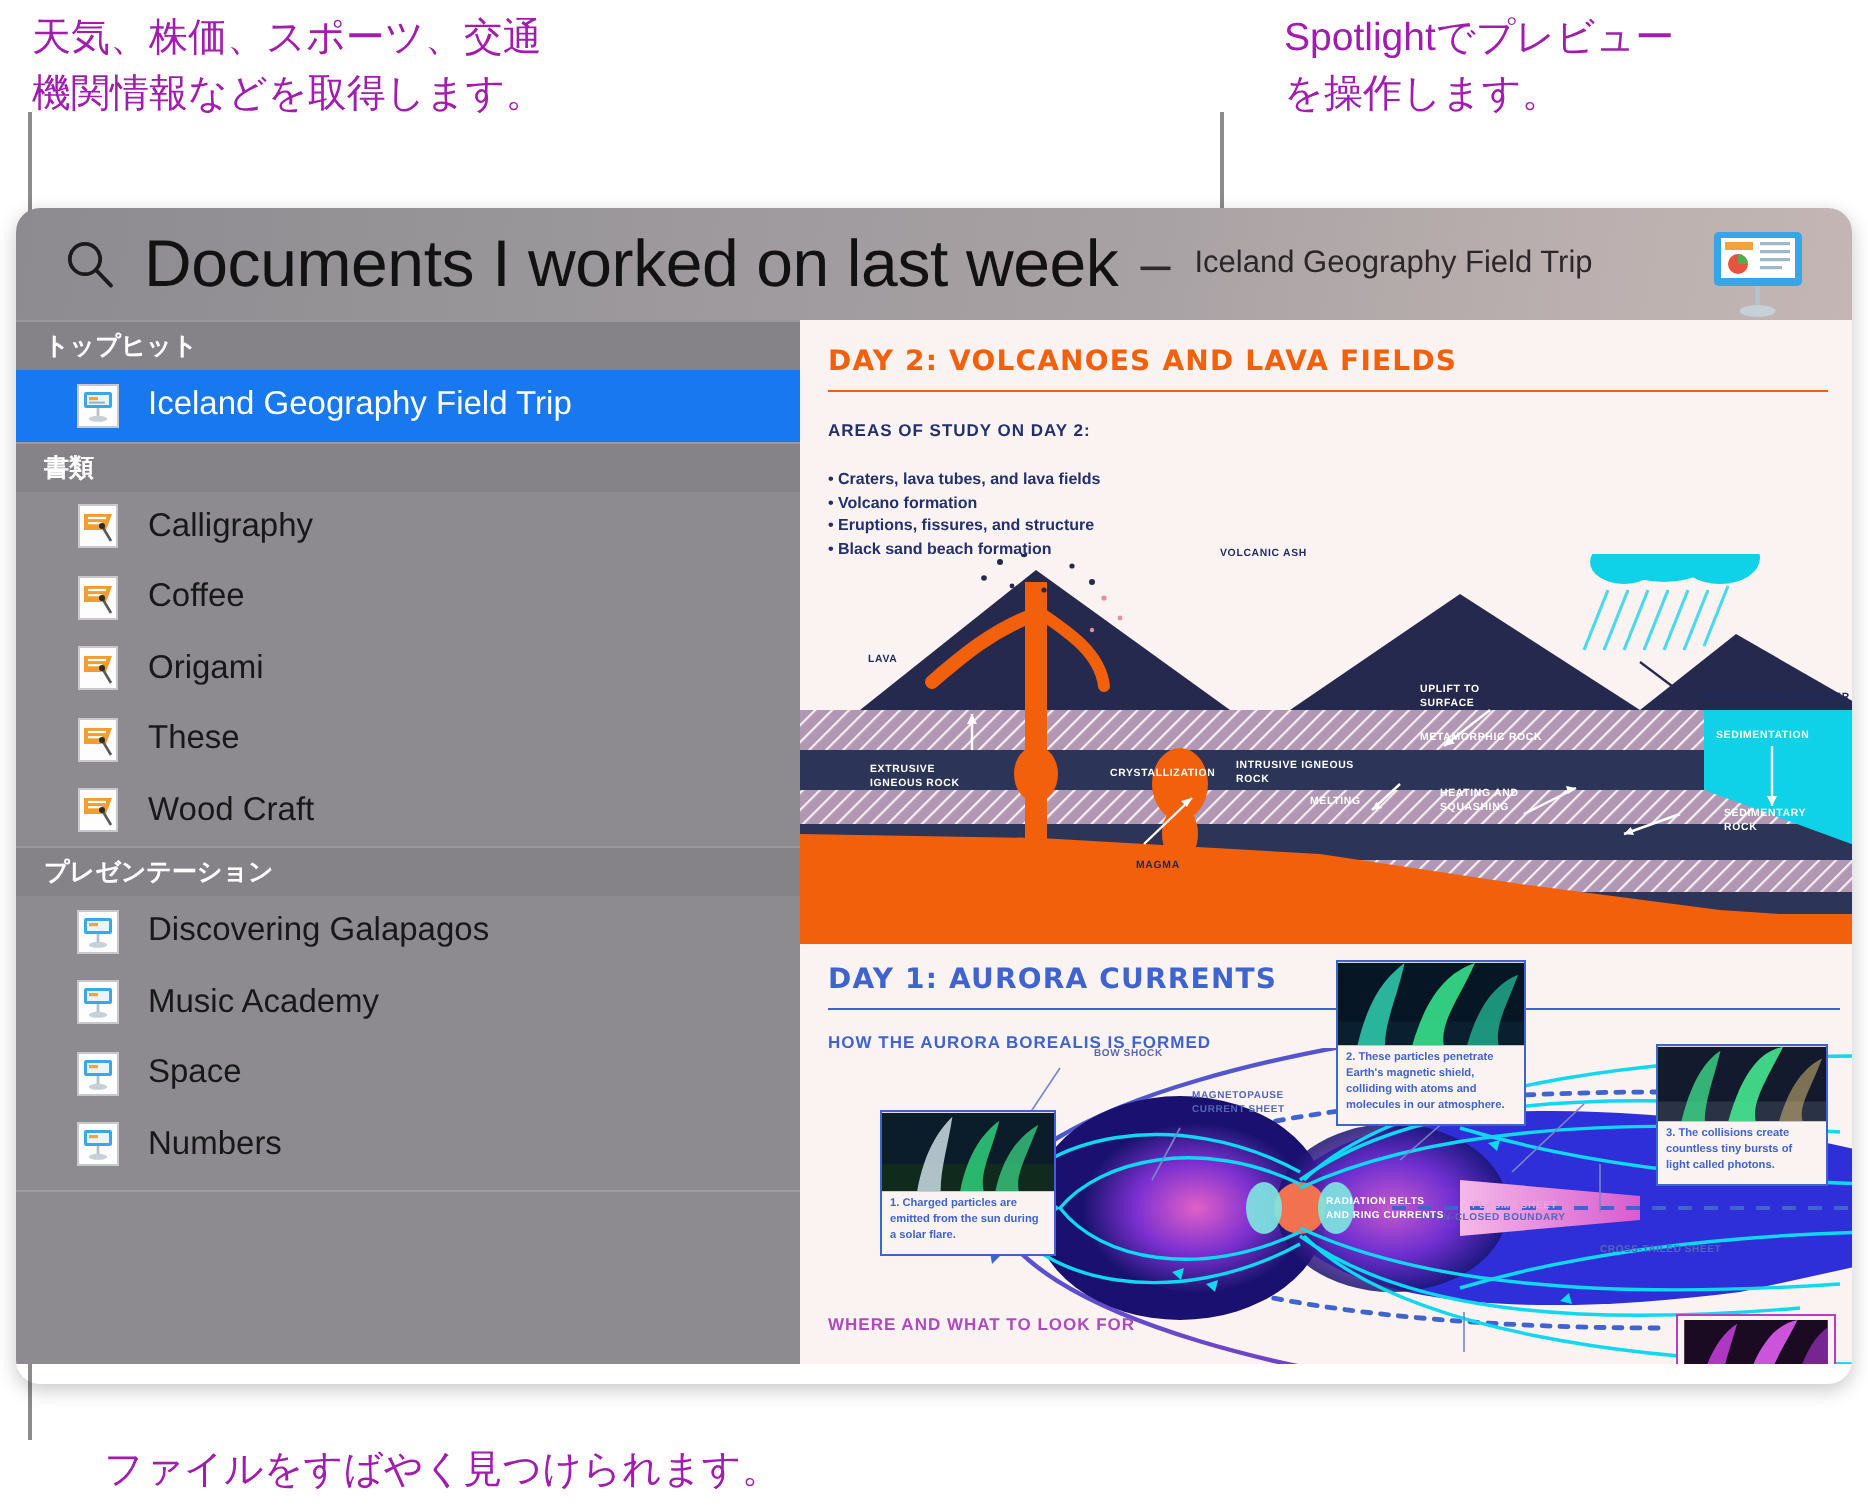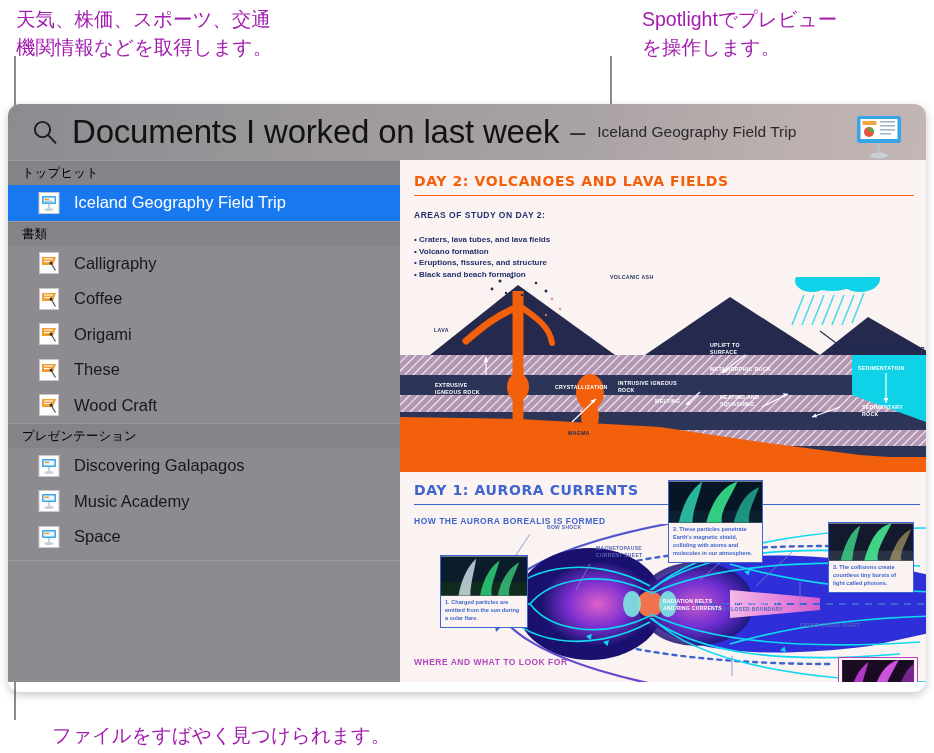--- a/index.html
+++ b/index.html
@@ -35,23 +35,24 @@
     white-space: nowrap; font-weight: 400;
   }
   .dash { margin-left: 11px; font-size: 27px; color: #2b2b2b; }
   .subtitle { margin-left: 12px; font-size: 15.5px; color: #2c2729; white-space: nowrap; }
   .app-icon { position: absolute; right: 22px; top: 9px; width: 50px; height: 48px; }
 
   
   .body { display: flex; height: 522px; }
   .sidebar { width: 392px; background: #8d8b8f; position: relative; }
   .sect {
-    background: #858388; color: #000000; font-size: 12.5px;
+    background: #858388; color: #ffffff; font-size: 12.5px;
     padding: 4px 0 4px 14px; line-height: 16px;
     border-top: 1px solid #9a989c;
+    font-weight: bold;
   }
   .row {
     display: flex; align-items: center; height: 35.5px; padding-left: 30px;
     font-size: 16.5px; color: #18181a;
   }
   .row.selected { background: #1878ef; color: #ffffff; }
   .row .ico { width: 22px; height: 24px; flex: none; margin-right: 14px; }
   .row .lbl { white-space: nowrap; }
   .divider { height: 1px; background: #9d9b9f; margin: 5px 0 2px 0; }
 
@@ -230,20 +231,31 @@
           <rect x="1" y="1.5" width="20" height="21" fill="#fdfdfd" stroke="#c8c8cc" stroke-width="1"></rect>
           <rect x="4" y="5" width="14" height="8" rx="1" fill="#3ba7e8"></rect>
           <rect x="5.5" y="6.5" width="11" height="5" fill="#e9f4fb"></rect>
           <rect x="6.5" y="7.5" width="4.5" height="1.6" fill="#f2a33c"></rect>
           <rect x="10.3" y="13" width="1.4" height="5" fill="#b6c2ca"></rect>
           <ellipse cx="11" cy="18.4" rx="4.6" ry="1.5" fill="#c6d0d6"></ellipse>
         </svg>
         <span class="lbl">Space</span>
       </div>
 
+      <div class="row">
+        <svg class="ico" viewBox="0 0 22 24">
+          <rect x="1" y="1.5" width="20" height="21" fill="#fdfdfd" stroke="#c8c8cc" stroke-width="1"></rect>
+          <rect x="4" y="5" width="14" height="8" rx="1" fill="#3ba7e8"></rect>
+          <rect x="5.5" y="6.5" width="11" height="5" fill="#e9f4fb"></rect>
+          <rect x="6.5" y="7.5" width="4.5" height="1.6" fill="#f2a33c"></rect>
+          <rect x="10.3" y="13" width="1.4" height="5" fill="#b6c2ca"></rect>
+          <ellipse cx="11" cy="18.4" rx="4.6" ry="1.5" fill="#c6d0d6"></ellipse>
+        </svg>
+        <span class="lbl">Numbers</span>
+      </div>
 
       <div class="divider"></div>
 
     </div>
 
     <div class="preview">
 
       <div class="slide" style="top:0;height:312px;">
 
         <div class="slide-title" style="position:absolute;left:14px;top:13px;font-size:14px;color:#f2600c;">DAY 2: VOLCANOES AND LAVA FIELDS</div>

